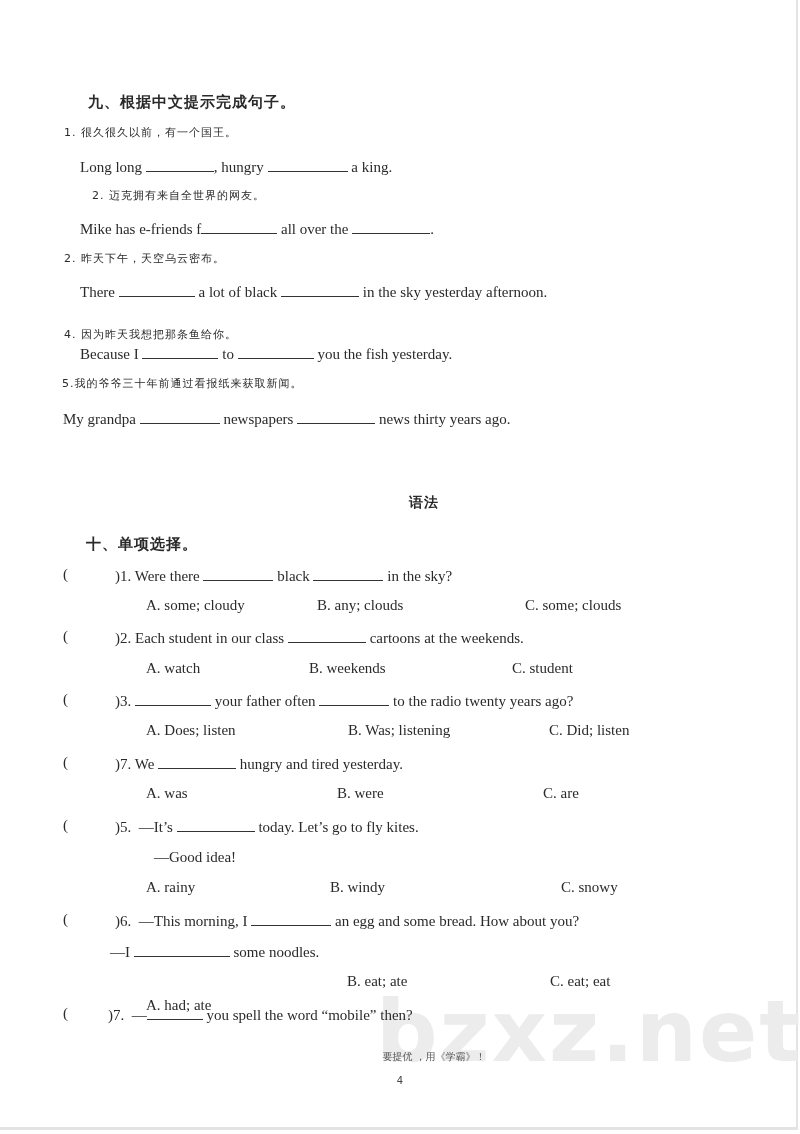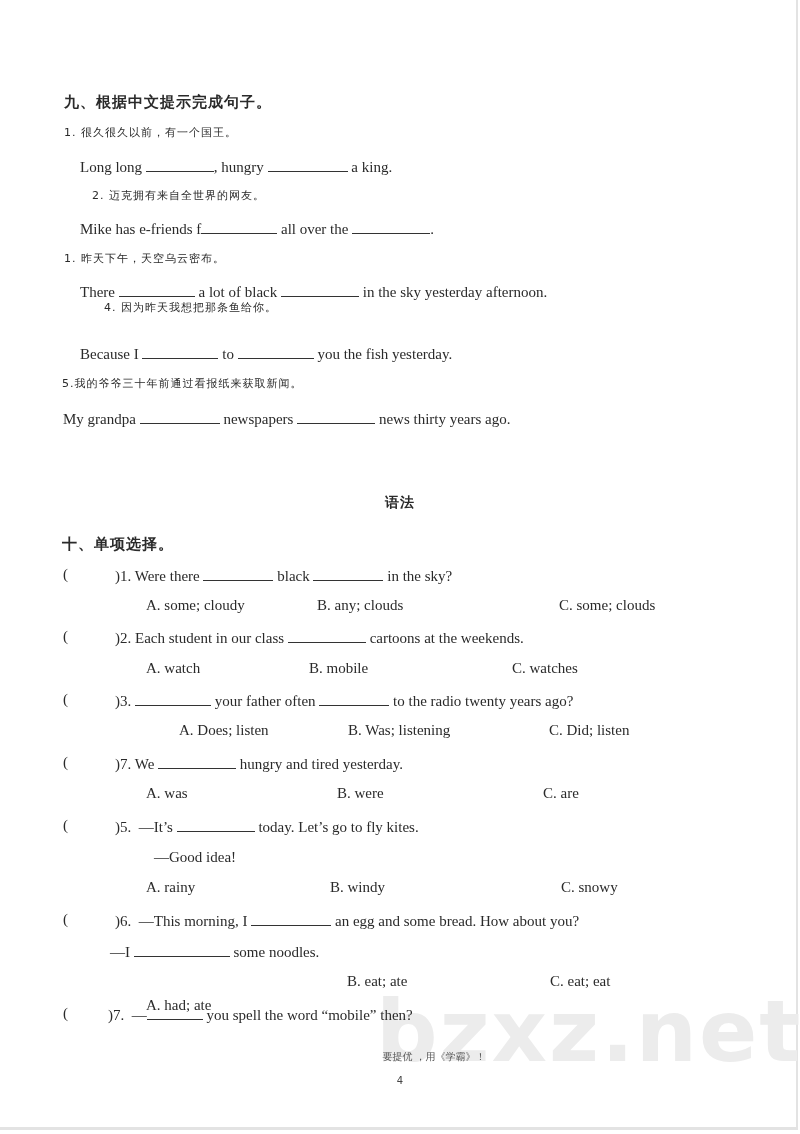--- a/index.html
+++ b/index.html
@@ -2,21 +2,21 @@
 <html><head>
 <meta charset="utf-8">
 <style>
   html, body { margin: 0; padding: 0; background: #ffffff; }
   body { width: 800px; height: 1134px; position: relative; overflow: hidden;
          font-family: "Liberation Serif", "DejaVu Serif", serif; color: #2a2a2a; }
   .page { position: absolute; left: 0; top: 0; width: 796px; height: 1127px; background: #fff;
           border-right: 2px solid #e3e3e3; border-bottom: 3px solid #e3e3e3; }
   .line { position: absolute; white-space: pre; font-size: 15px; line-height: 18px; }
   .zh { font-family: "DejaVu Sans", sans-serif; font-size: 11px; letter-spacing: 1px; }
-  .heading { font-family: "DejaVu Sans", sans-serif; font-weight: bold; font-size: 15px; letter-spacing: 1px; }
+  .heading { font-family: "DejaVu Sans", sans-serif; font-weight: bold; font-size: 15px; letter-spacing: 1px; margin-left: 24px; }
   .blank { display: inline-block; border-bottom: 1px solid #333; height: 14px; vertical-align: baseline; }
   .paren { position: absolute; font-size: 15px; }
   .opt { position: absolute; font-size: 15px; white-space: pre; }
   .center { position: absolute; left: 0; width: 800px; text-align: center; }
   .watermark { position: absolute; left: 376px; top: 988px; font-family: "DejaVu Sans", sans-serif;
                font-weight: bold; font-size: 86px; letter-spacing: 2px; color: #ececec; z-index: 0; line-height: 1; }
   .content { position: relative; z-index: 1; }
 </style>
 </head>
 <body>
@@ -28,48 +28,48 @@
   <div class="content">
 
     <div class="line heading" style="left:64px; top:93px;">九、根据中文提示完成句子。</div>
 
     <div class="line zh" style="left:64px; top:124px;">1. 很久很久以前，有一个国王。</div>
     <div class="line" style="left:80px; top:157px;"><span>Long long </span><span class="blank" style="width:68px"></span><span>, hungry </span><span class="blank" style="width:80px"></span><span> a king.</span></div>
 
     <div class="line zh" style="left:64px; top:187px;margin-left:28px;">2. 迈克拥有来自全世界的网友。</div>
     <div class="line" style="left:80px; top:219px;"><span>Mike has e-friends f</span><span class="blank" style="width:76px"></span><span> all over the </span><span class="blank" style="width:78px"></span><span>.</span></div>
 
-    <div class="line zh" style="left:64px; top:250px;">1. 昨天下午，天空乌云密布。</div>
+    <div class="line zh" style="left:64px; top:250px;">2. 昨天下午，天空乌云密布。</div>
     <div class="line" style="left:80px; top:282px;"><span>There </span><span class="blank" style="width:76px"></span><span> a lot of black </span><span class="blank" style="width:78px"></span><span> in the sky yesterday afternoon.</span></div>
 
-    <div class="line zh" style="left:64px; top:299px;margin-left:40px;">4. 因为昨天我想把那条鱼给你。</div>
+    <div class="line zh" style="left:64px; top:326px;">4. 因为昨天我想把那条鱼给你。</div>
     <div class="line" style="left:80px; top:344px;"><span>Because I </span><span class="blank" style="width:76px"></span><span> to </span><span class="blank" style="width:76px"></span><span> you the fish yesterday.</span></div>
 
     <div class="line zh" style="left:62px; top:375px;">5.我的爷爷三十年前通过看报纸来获取新闻。</div>
     <div class="line" style="left:63px; top:409px;"><span>My grandpa </span><span class="blank" style="width:80px"></span><span> newspapers </span><span class="blank" style="width:78px"></span><span> news thirty years ago.</span></div>
 
     <div class="center heading" style="top:494px; font-size:14px;">语法</div>
 
     <div class="line heading" style="left:62px; top:535px;">十、单项选择。</div>
 
     <div class="paren" style="left:63px; top:566px;">(</div>
     <div class="line" style="left:115px; top:566px;"><span>)1. Were there </span><span class="blank" style="width:70px"></span><span> black </span><span class="blank" style="width:70px"></span><span> in the sky?</span></div>
     <div class="opt" style="left:146px; top:597px;">A. some; cloudy</div>
     <div class="opt" style="left:317px; top:597px;">B. any; clouds</div>
-    <div class="opt" style="left:525px; top:597px;margin-left:34px;">C. some; clouds</div>
+    <div class="opt" style="left:525px; top:597px;">C. some; clouds</div>
 
     <div class="paren" style="left:63px; top:628px;">(</div>
     <div class="line" style="left:115px; top:628px;"><span>)2. Each student in our class </span><span class="blank" style="width:78px"></span><span> cartoons at the weekends.</span></div>
     <div class="opt" style="left:146px; top:660px;">A. watch</div>
-    <div class="opt" style="left:309px; top:660px;">B. mobile</div>
-    <div class="opt" style="left:512px; top:660px;">C. watches</div>
+    <div class="opt" style="left:309px; top:660px;">B. weekends</div>
+    <div class="opt" style="left:512px; top:660px;">C. student</div>
 
     <div class="paren" style="left:63px; top:691px;">(</div>
     <div class="line" style="left:115px; top:691px;"><span>)3. </span><span class="blank" style="width:76px"></span><span> your father often </span><span class="blank" style="width:70px"></span><span> to the radio twenty years ago?</span></div>
-    <div class="opt" style="left:146px; top:722px;margin-left:33px;">A. Does; listen</div>
+    <div class="opt" style="left:146px; top:722px;">A. Does; listen</div>
     <div class="opt" style="left:348px; top:722px;">B. Was; listening</div>
     <div class="opt" style="left:549px; top:722px;text-align:right;">C. Did; listen</div>
 
     <div class="paren" style="left:63px; top:754px;">(</div>
     <div class="line" style="left:115px; top:754px;"><span>)7. We </span><span class="blank" style="width:78px"></span><span> hungry and tired yesterday.</span></div>
     <div class="opt" style="left:146px; top:785px;">A. was</div>
     <div class="opt" style="left:337px; top:785px;">B. were</div>
     <div class="opt" style="left:543px; top:785px;">C. are</div>
 
     <div class="paren" style="left:63px; top:817px;">(</div>

